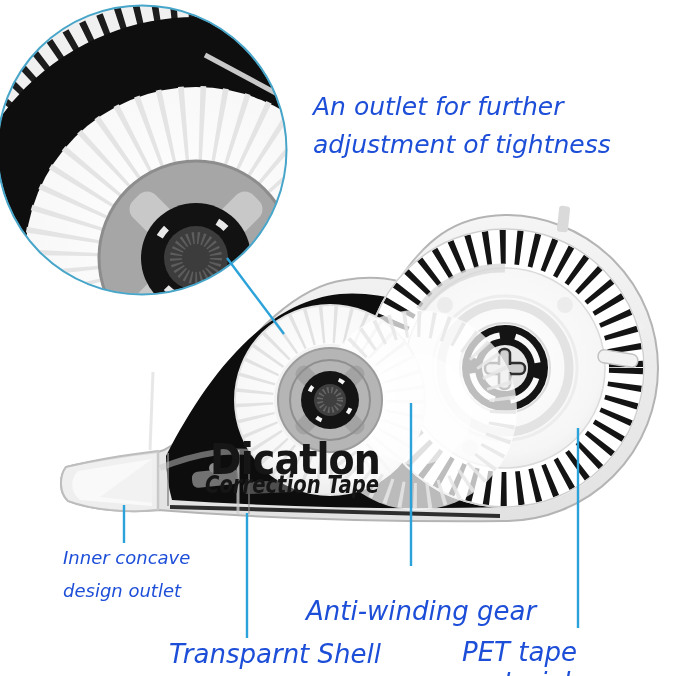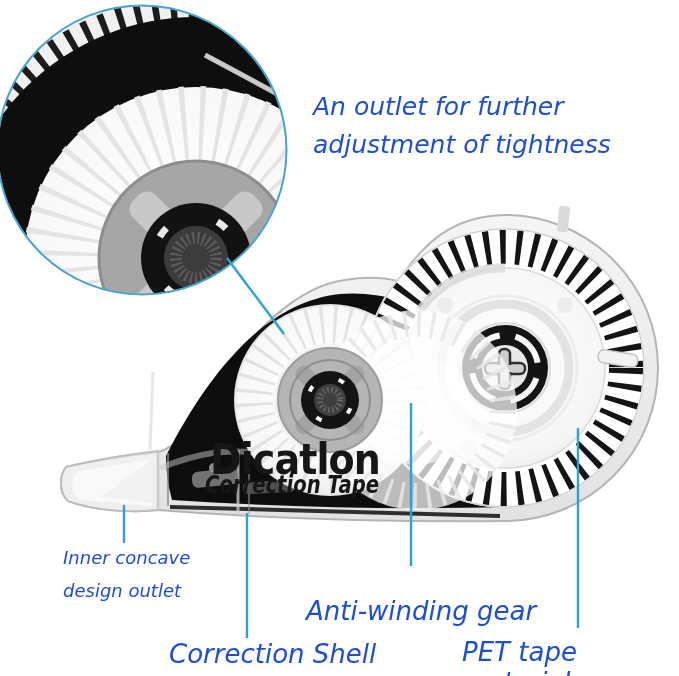--- a/index.html
+++ b/index.html
@@ -159,16 +159,16 @@
     <line x1="411" y1="403" x2="411" y2="566" stroke="#2ba3da"></line>
     <line x1="578" y1="428" x2="578" y2="628" stroke="#2ba3da"></line>
   </g>
 </svg>
 
 <div class="callout co-top">An outlet for further
 adjustment of tightness</div>
 <div class="callout co-inner">Inner concave
 design outlet</div>
 <div class="callout co-anti">Anti-winding gear</div>
-<div class="callout co-shell">Correction Shell</div>
+<div class="callout co-shell">Transparnt Shell</div>
 <div class="callout co-pet">PET tape material</div>
 
 </div>
 
 </body></html>

